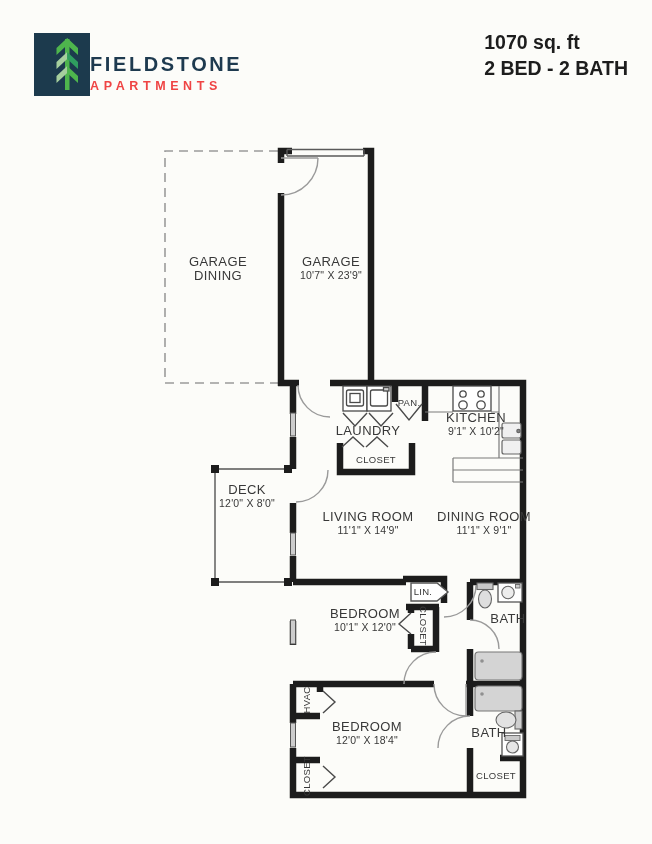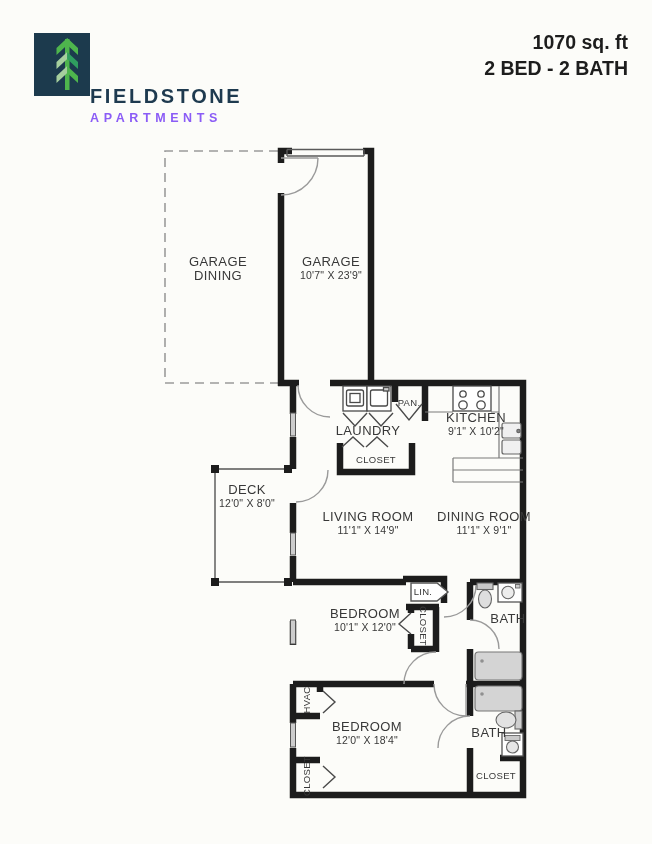--- a/index.html
+++ b/index.html
@@ -1,23 +1,23 @@
 <!DOCTYPE html>
 <html><head>
 <meta charset="utf-8">
 <style>
   html,body{margin:0;padding:0;background:#e8e8e6;}
   .page{position:relative;width:652px;height:844px;background:#fcfcf9;overflow:hidden;
         font-family:"Liberation Sans",sans-serif;}
   
   .logo-box{position:absolute;left:34px;top:33px;width:56px;height:63px;}
   .brand{position:absolute;left:90px;top:53px;}
-  .brand-name{font-size:20px;font-weight:bold;letter-spacing:2.6px;color:#1e3a4f;margin-top:32px;}
-  .brand-type{font-size:12.5px;font-weight:bold;letter-spacing:4.6px;color:#8b5cf6;margin-top:3px;}
-  .unit-info{position:absolute;right:24px;top:30px;text-align:right;
+  .brand-name{font-size:20px;font-weight:bold;letter-spacing:2.6px;color:#1e3a4f;}
+  .brand-type{font-size:12.5px;font-weight:bold;letter-spacing:4.6px;color:#ef4444;margin-top:3px;}
+  .unit-info{position:absolute;right:24px;top:30px;text-align:left;
              font-size:19.5px;font-weight:bold;color:#1d1d1d;line-height:25.5px;}
   
   .plan-svg{position:absolute;left:0;top:0;}
   .rlabel{position:absolute;transform:translate(-50%,-50%);text-align:center;
           color:#383838;white-space:nowrap;line-height:13.5px;}
   .rlabel.v{transform:translate(-50%,-50%) rotate(90deg);}
   .rlabel.vccw{transform:translate(-50%,-50%) rotate(-90deg);}
   .rname{font-size:13px;letter-spacing:0.4px;}
   .rdims{font-size:10.5px;letter-spacing:0.2px;}
   .small{font-size:9.5px;letter-spacing:0.3px;}

